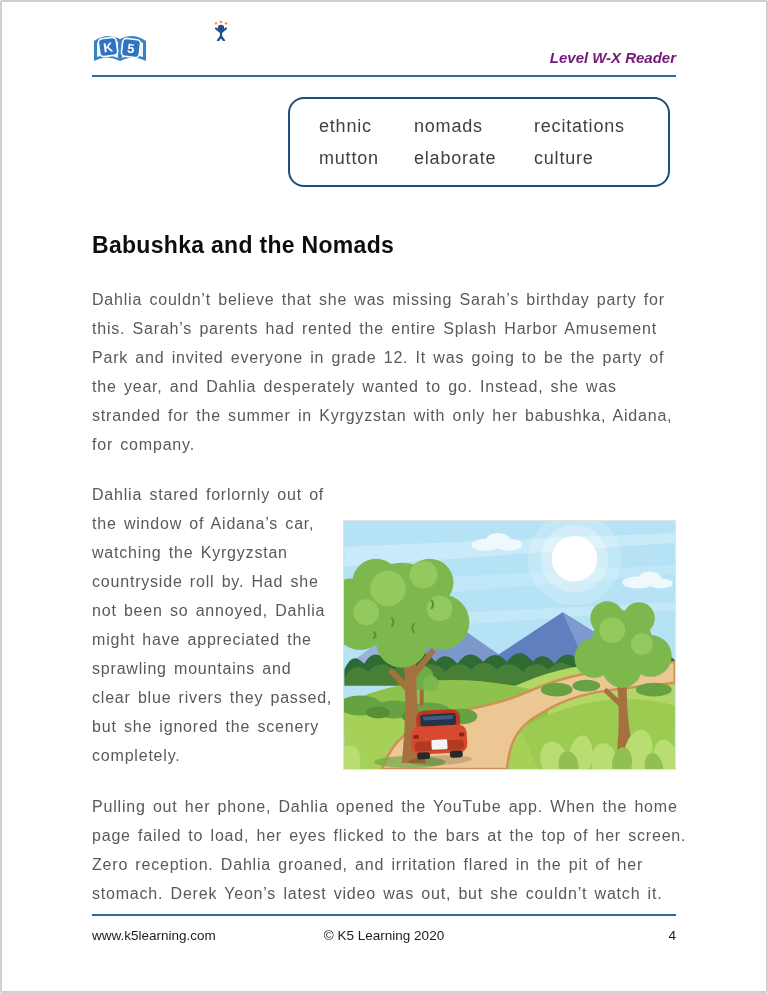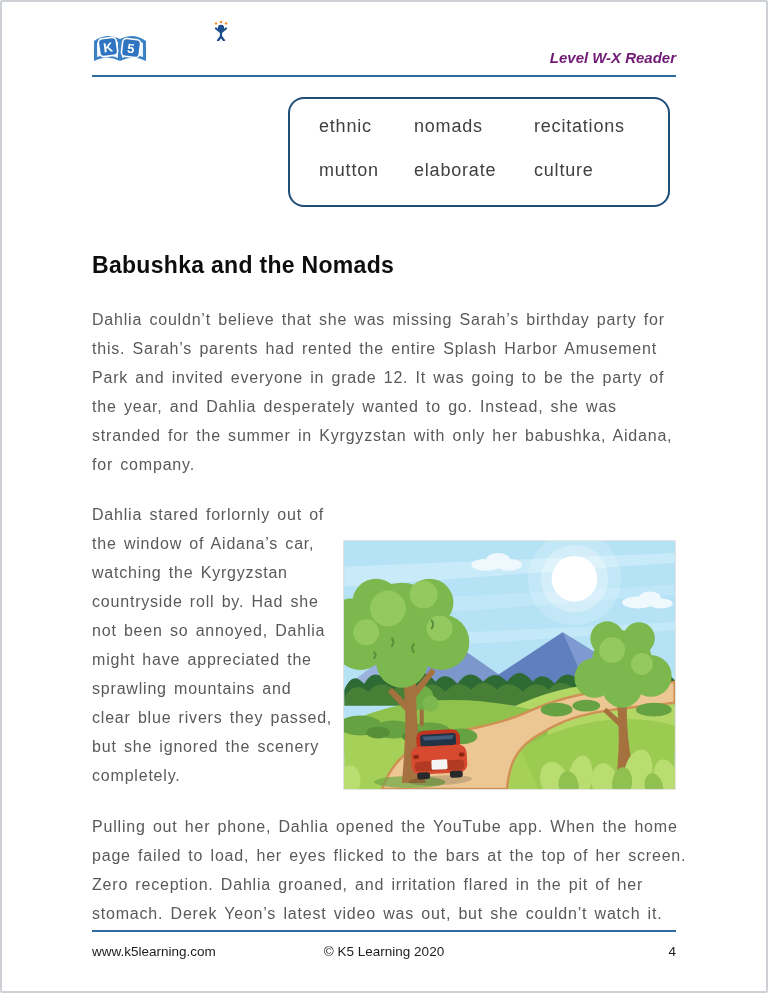--- a/index.html
+++ b/index.html
@@ -20,23 +20,23 @@
   .logo-learning {
     font-size:26px; font-weight:bold; color:#47a42c; letter-spacing:-0.5px;
     margin-left:2px; text-shadow:0 1px 0 rgba(0,0,0,0.12);
   }
   .logo-person { position:absolute; left:120px; top:-7px; }
   .level-label { font-size:15px; font-weight:bold; font-style:italic; color:#701a75; padding-bottom:2px; }
   
   .vocab-box {
     margin:20px 96px 16px 286px;
     border:2px solid #1f4e79; border-radius:16px;
-    padding:13px 10px 21px 29px;
+    padding:13px 10px 13px 29px;
     display:grid; grid-template-columns:95px 120px auto;
-    row-gap:16px;
+    row-gap:4px;
   }
   .vocab-word {
     font-size:18px; color:#3f4042; letter-spacing:0.8px; line-height:28px;
   }
   
   .story-title {
     margin:45px 90px 0 90px;
     font-size:23px; font-weight:bold; color:#0d0d0d; letter-spacing:0.3px;
   }
   .para {
@@ -46,21 +46,21 @@
   }
   .media-row { margin:21px 90px 0 90px; display:flex; align-items:flex-end; }
   .media-text { width:280px; padding-right:4px; margin:0; }
   .illustration-frame {
     width:333px; height:250px; border:1px solid #e3e3e3; background:#b5e2f5;
     flex:0 0 auto; margin-left:3px;
   }
   .para-3 { margin-top:22px; }
   
   .footer {
-    position:absolute; left:90px; right:90px; bottom:32px;
+    position:absolute; left:90px; right:90px; bottom:48px;
     border-top:2px solid #2e6b9e; padding-top:12px;
     display:flex; align-items:baseline;
     font-size:13.5px; color:#1c1c1c;
   }
   .footer-left { flex:1; text-align:left; }
   .footer-center { flex:1; text-align:center; }
   .footer-right { flex:1; text-align:right; }
 </style>
 </head>
 <body>

